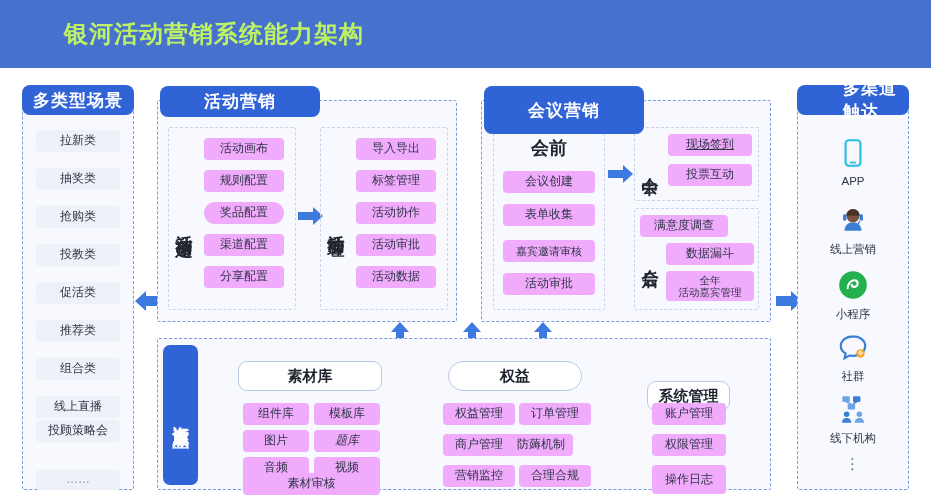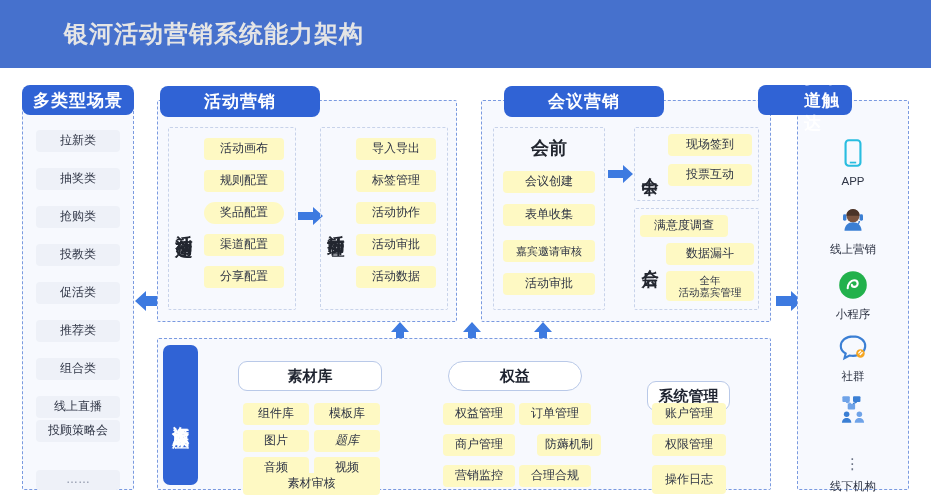--- a/index.html
+++ b/index.html
@@ -11,21 +11,21 @@
   }
   #root { position: relative; width: 931px; height: 500px; background: #fff; }
 
   
   .header {
     position: absolute; left: 0; top: 0; width: 931px; height: 68px;
     background: #4671cd;
   }
   .header-title {
     position: absolute; left: 64px; top: 18px;
-    font-size: 24px; font-weight: 700; color: #e5e5e5; letter-spacing: 1px;
+    font-size: 24px; font-weight: 700; color: #bef264; letter-spacing: 1px;
   }
 
   
   .dashed {
     position: absolute;
     border: 1.5px dashed #7a9ae0;
     background: #f7f9fe;
     border-radius: 2px;
   }
   .dashed-inner {
@@ -44,21 +44,21 @@
     font-size: 17px;
     font-weight: 700;
     display: flex; align-items: center; justify-content: center;
     letter-spacing: 1px;
     z-index: 6;
   }
 
   
   .pill {
     position: absolute;
-    background: #fef9c3;
+    background: #f0abfc;
     border-radius: 4px;
     color: #2f3545;
     font-size: 12px;
     display: flex; align-items: center; justify-content: center;
     text-align: center;
     line-height: 1.15;
   }
   .pill.soft { background: #eef1f8; }
 
   
@@ -155,51 +155,51 @@
 
   <div class="dashed-inner" style="left:320px; top:127px; width:128px; height:183px;"></div>
   <div class="vlabel" style="left:322px; top:170px; width:28px; height:110px;">活动管理</div>
   <div class="pill" style="left:356px; top:138px; width:80px; height:22px;">导入导出</div>
   <div class="pill" style="left:356px; top:170px; width:80px; height:22px;">标签管理</div>
   <div class="pill" style="left:356px; top:202px; width:80px; height:22px;">活动协作</div>
   <div class="pill" style="left:356px; top:234px; width:80px; height:22px;">活动审批</div>
   <div class="pill" style="left:356px; top:266px; width:80px; height:22px;">活动数据</div>
 
   <div class="dashed" style="left:481px; top:100px; width:290px; height:222px;"></div>
-  <div class="badge" style="left:504px; top:86px; width:160px; height:31px;">会议营销</div>
+  <div class="badge" style="left:484px; top:86px; width:160px; height:48px;">会议营销</div>
 
   <div class="dashed-inner" style="left:493px; top:127px; width:112px; height:183px;"></div>
   <div class="heading" style="left:493px; top:134px; width:112px; height:28px;">会前</div>
   <div class="pill" style="left:503px; top:171px; width:92px; height:22px;">会议创建</div>
   <div class="pill" style="left:503px; top:204px; width:92px; height:22px;">表单收集</div>
   <div class="pill" style="left:503px; top:240px; width:92px; height:22px; font-size:11px;">嘉宾邀请审核</div>
   <div class="pill" style="left:503px; top:273px; width:92px; height:22px;">活动审批</div>
 
   <svg class="arrow" style="left:608px; top:165px;" width="26" height="18" viewBox="0 0 26 18">
     <path d="M0,5 L15,5 L15,0 L25,9 L15,18 L15,13 L0,13 Z" fill="#3d7ae0"></path>
   </svg>
 
   <div class="dashed-inner" style="left:634px; top:127px; width:125px; height:74px;"></div>
   <div class="vlabel" style="left:637px; top:140px; width:26px; height:50px;">会中</div>
-  <div class="pill" style="left:668px; top:134px; width:84px; height:22px;">现场签到</div>
+  <div class="pill" style="left:668px; top:134px; width:84px; height:22px;text-decoration:underline;">现场签到</div>
   <div class="pill" style="left:668px; top:164px; width:84px; height:22px;">投票互动</div>
 
   <div class="dashed-inner" style="left:634px; top:208px; width:125px; height:102px;"></div>
   <div class="vlabel" style="left:637px; top:228px; width:26px; height:58px;">会后</div>
   <div class="pill" style="left:640px; top:215px; width:88px; height:22px;">满意度调查</div>
   <div class="pill" style="left:666px; top:243px; width:88px; height:22px;">数据漏斗</div>
   <div class="pill" style="left:666px; top:271px; width:88px; height:30px; font-size:10.5px; white-space:pre-line;">全年
 活动嘉宾管理</div>
 
   <svg class="arrow" style="left:775px; top:290px;" width="28" height="22" viewBox="0 0 28 22">
     <path d="M1,6 L16,6 L16,1 L27,11 L16,21 L16,16 L1,16 Z" fill="#3d7ae0"></path>
   </svg>
 
   <div class="dashed" style="left:797px; top:100px; width:112px; height:390px;"></div>
-  <div class="badge" style="left:758px; top:85px; width:94px; height:30px;padding-left:46px;">多渠道触达</div>
+  <div class="badge" style="left:797px; top:85px; width:112px; height:30px;padding-left:46px;">多渠道触达</div>
 
   <div class="chan" style="left:798px; top:136px;">
     <svg class="chan-ico" viewBox="0 0 32 32">
       <rect x="9" y="4" width="14" height="24" rx="3" fill="none" stroke="#29bde0" stroke-width="2"></rect>
       <line x1="13" y1="25" x2="19" y2="25" stroke="#29bde0" stroke-width="1.6"></line>
     </svg>
     <div class="chan-lab">APP</div>
   </div>
 
   <div class="chan" style="left:798px; top:203px;">
@@ -224,21 +224,21 @@
 
   <div class="chan" style="left:798px; top:330px;">
     <svg class="chan-ico" viewBox="0 0 32 32">
       <path d="M16,6 C9.4,6 4.5,10.1 4.5,15 c0,2.9 1.8,5.5 4.6,7.1 l-1.1,4.4 l4.6,-2.5 c1,0.2 2.2,0.4 3.4,0.4 c6.6,0 11.5,-4.1 11.5,-9.4 S22.6,6 16,6 z" fill="none" stroke="#3b7fd4" stroke-width="2"></path>
       <circle cx="23" cy="22" r="4" fill="#f5a623"></circle>
       <path d="M21,22 l2.4,-2.4 M22.4,23.6 l2.6,-2.6" stroke="#fff" stroke-width="1.3"></path>
     </svg>
     <div class="chan-lab">社群</div>
   </div>
 
-  <div class="chan" style="left:798px; top:392px;gap:48px;">
+  <div class="chan" style="left:798px; top:392px;">
     <svg class="chan-ico" viewBox="0 0 32 32">
       <rect x="6" y="4" width="7" height="5.5" rx="1" fill="#6fa3e8"></rect>
       <rect x="16" y="4" width="7" height="5.5" rx="1" fill="#3b7fd4"></rect>
       <rect x="11" y="11" width="7" height="5.5" rx="1" fill="#6fa3e8"></rect>
       <line x1="9.5" y1="9.5" x2="14" y2="11" stroke="#6fa3e8" stroke-width="1.2"></line>
       <line x1="19.5" y1="9.5" x2="16" y2="11" stroke="#3b7fd4" stroke-width="1.2"></line>
       <circle cx="10" cy="21" r="2.6" fill="#3b7fd4"></circle>
       <path d="M5.6,29 c0-2.8 2-4.6 4.4-4.6 s4.4,1.8 4.4,4.6 z" fill="#3b7fd4"></path>
       <circle cx="22" cy="21" r="2.6" fill="#6fa3e8"></circle>
       <path d="M17.6,29 c0-2.8 2-4.6 4.4-4.6 s4.4,1.8 4.4,4.6 z" fill="#6fa3e8"></path>
@@ -269,21 +269,21 @@
   <div class="pill" style="left:243px; top:430px; width:66px; height:22px;">图片</div>
   <div class="pill" style="left:314px; top:430px; width:66px; height:22px;font-style:italic;">题库</div>
   <div class="pill" style="left:243px; top:457px; width:66px; height:22px;">音频</div>
   <div class="pill" style="left:314px; top:457px; width:66px; height:22px;">视频</div>
   <div class="pill" style="left:243px; top:473px; width:137px; height:22px;">素材审核</div>
 
   <div class="titlebox" style="left:448px; top:361px; width:134px; height:30px;border-radius:15px;">权益</div>
   <div class="pill" style="left:443px; top:403px; width:72px; height:22px;">权益管理</div>
   <div class="pill" style="left:519px; top:403px; width:72px; height:22px;">订单管理</div>
   <div class="pill" style="left:443px; top:434px; width:72px; height:22px;">商户管理</div>
-  <div class="pill" style="left:537px; top:434px; width:64px; height:22px;">防薅机制</div>
+  <div class="pill" style="left:509px; top:434px; width:64px; height:22px;">防薅机制</div>
   <div class="pill" style="left:443px; top:465px; width:72px; height:22px;">营销监控</div>
   <div class="pill" style="left:519px; top:465px; width:72px; height:22px;">合理合规</div>
 
   <div class="titlebox" style="left:647px; top:361px; width:83px; height:30px;margin-top:20px;">系统管理</div>
   <div class="pill" style="left:652px; top:403px; width:74px; height:22px;">账户管理</div>
   <div class="pill" style="left:652px; top:434px; width:74px; height:22px;">权限管理</div>
   <div class="pill" style="left:652px; top:465px; width:74px; height:29px;">操作日志</div>
 
 </div>
 

